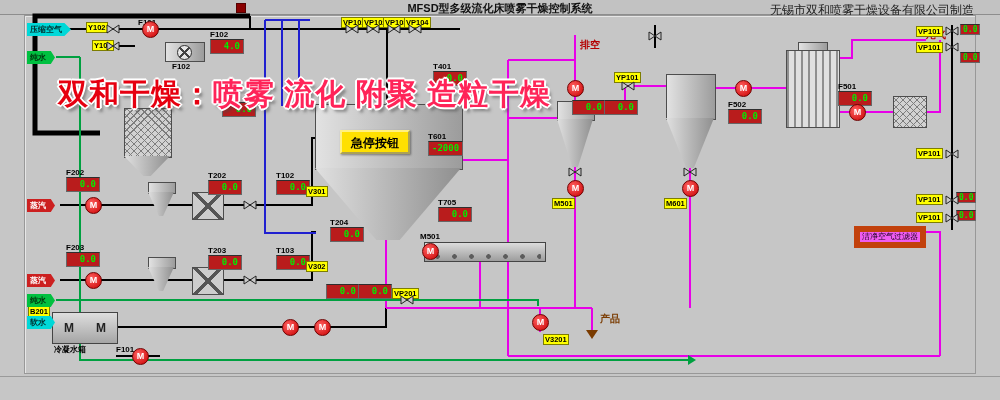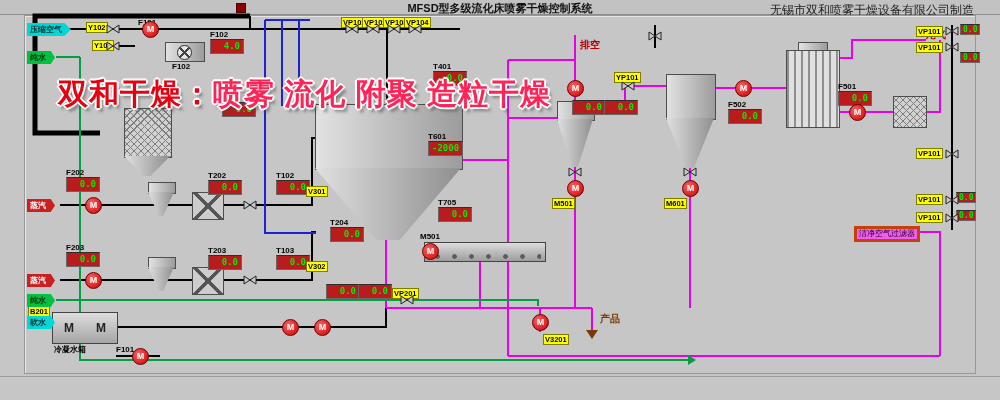--- a/index.html
+++ b/index.html
@@ -37,21 +37,21 @@
         font-size:7.5px;font-weight:bold;line-height:9px;padding:0 1px;white-space:nowrap;}
   .ptag{position:absolute;z-index:6;color:#000;font-size:8px;font-weight:bold;white-space:nowrap;}
   .pump{position:absolute;z-index:6;width:15px;height:15px;border-radius:50%;border:1px solid #6e0000;
         background:radial-gradient(circle at 35% 35%,#ff6060,#c80000);color:#fff;
         font:bold 9px/15px "Liberation Sans",sans-serif;text-align:center;cursor:pointer;}
   .valve{position:absolute;z-index:6;cursor:pointer;line-height:0;}
   .src{position:absolute;z-index:6;height:13px;font-size:8px;font-weight:bold;line-height:13px;color:#000;
        padding:0 9px 0 3px;white-space:nowrap;clip-path:polygon(0 0,85% 0,100% 50%,85% 100%,0 100%);}
   .redlab{position:absolute;z-index:6;color:#b40000;font-size:10px;font-weight:bold;}
   .brownlab{position:absolute;z-index:6;color:#7a3b00;font-size:10px;font-weight:bold;}
-  .pinkbadge{position:absolute;z-index:6;background:#f05cf0;border:3px solid #c2410c;color:#1a001a;
+  .pinkbadge{position:absolute;z-index:6;background:#f05cf0;border:6px solid #c2410c;color:#1a001a;
              font-size:8px;line-height:10px;padding:0 2px;white-space:nowrap;}
   .downarrow{position:absolute;z-index:6;width:0;height:0;border-left:6px solid transparent;
              border-right:6px solid transparent;border-top:9px solid #7a3b00;}
   .greenarrow{position:absolute;z-index:6;width:0;height:0;border-top:5px solid transparent;
              border-bottom:5px solid transparent;border-left:8px solid #00a040;}
   .estop{position:absolute;left:340px;top:130px;width:70px;height:24px;z-index:7;background:#ffe000;
          border:2px outset #fff080;color:#000;font:bold 12px/20px "Liberation Sans","DejaVu Sans",sans-serif;
          text-align:center;cursor:pointer;box-shadow:1px 1px 2px rgba(0,0,0,.4);}
   
   .wm{position:absolute;left:58px;top:74px;z-index:9;font-size:30px;font-weight:bold;letter-spacing:1px;white-space:nowrap;
@@ -131,20 +131,21 @@
     <div class="equip" style="left:148px;top:182px;width:26px;height:10px;"></div>
     <div class="cone" style="left:148px;top:192px;width:26px;height:24px;"></div>
     <div class="equip xbox" style="left:192px;top:192px;width:30px;height:26px;"></div>
 
     <div class="equip" style="left:148px;top:257px;width:26px;height:10px;"></div>
     <div class="cone" style="left:148px;top:267px;width:26px;height:24px;"></div>
     <div class="equip xbox" style="left:192px;top:267px;width:30px;height:26px;"></div>
 
     <div class="equip" style="left:315px;top:104px;width:146px;height:64px;"></div>
     <div class="cone" style="left:315px;top:168px;width:146px;height:72px;"></div>
+    <button class="estop">急停按钮</button>
 
     <div class="conveyor" style="left:424px;top:242px;width:120px;height:18px;">
         <i></i>
       </div>
 
     <div class="equip" style="left:557px;top:101px;width:36px;height:18px;"></div>
     <div class="cone" style="left:557px;top:119px;width:36px;height:48px;"></div>
     <div class="equip" style="left:666px;top:74px;width:48px;height:44px;"></div>
     <div class="cone" style="left:666px;top:118px;width:48px;height:50px;"></div>
 

